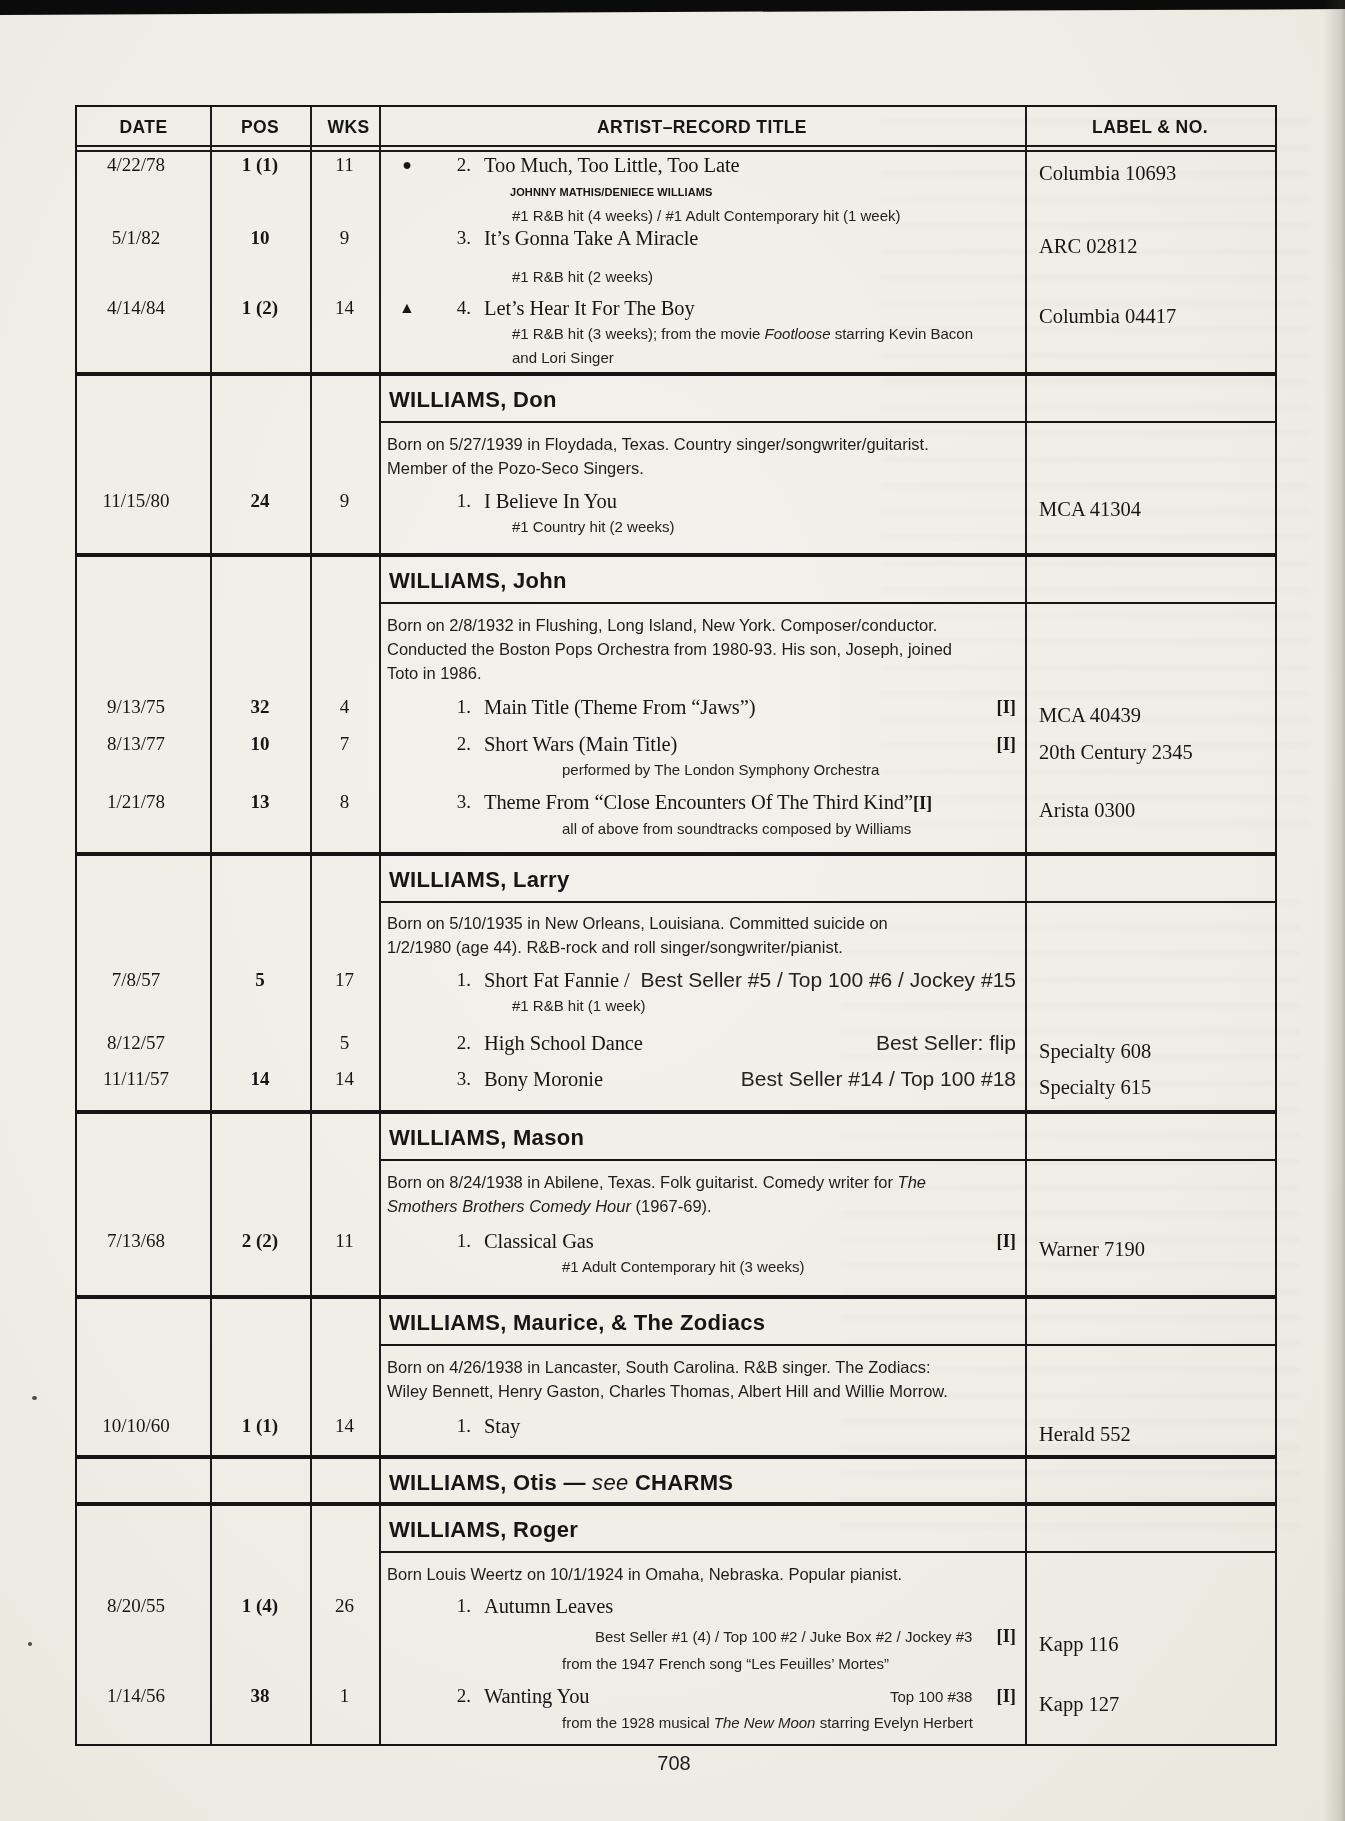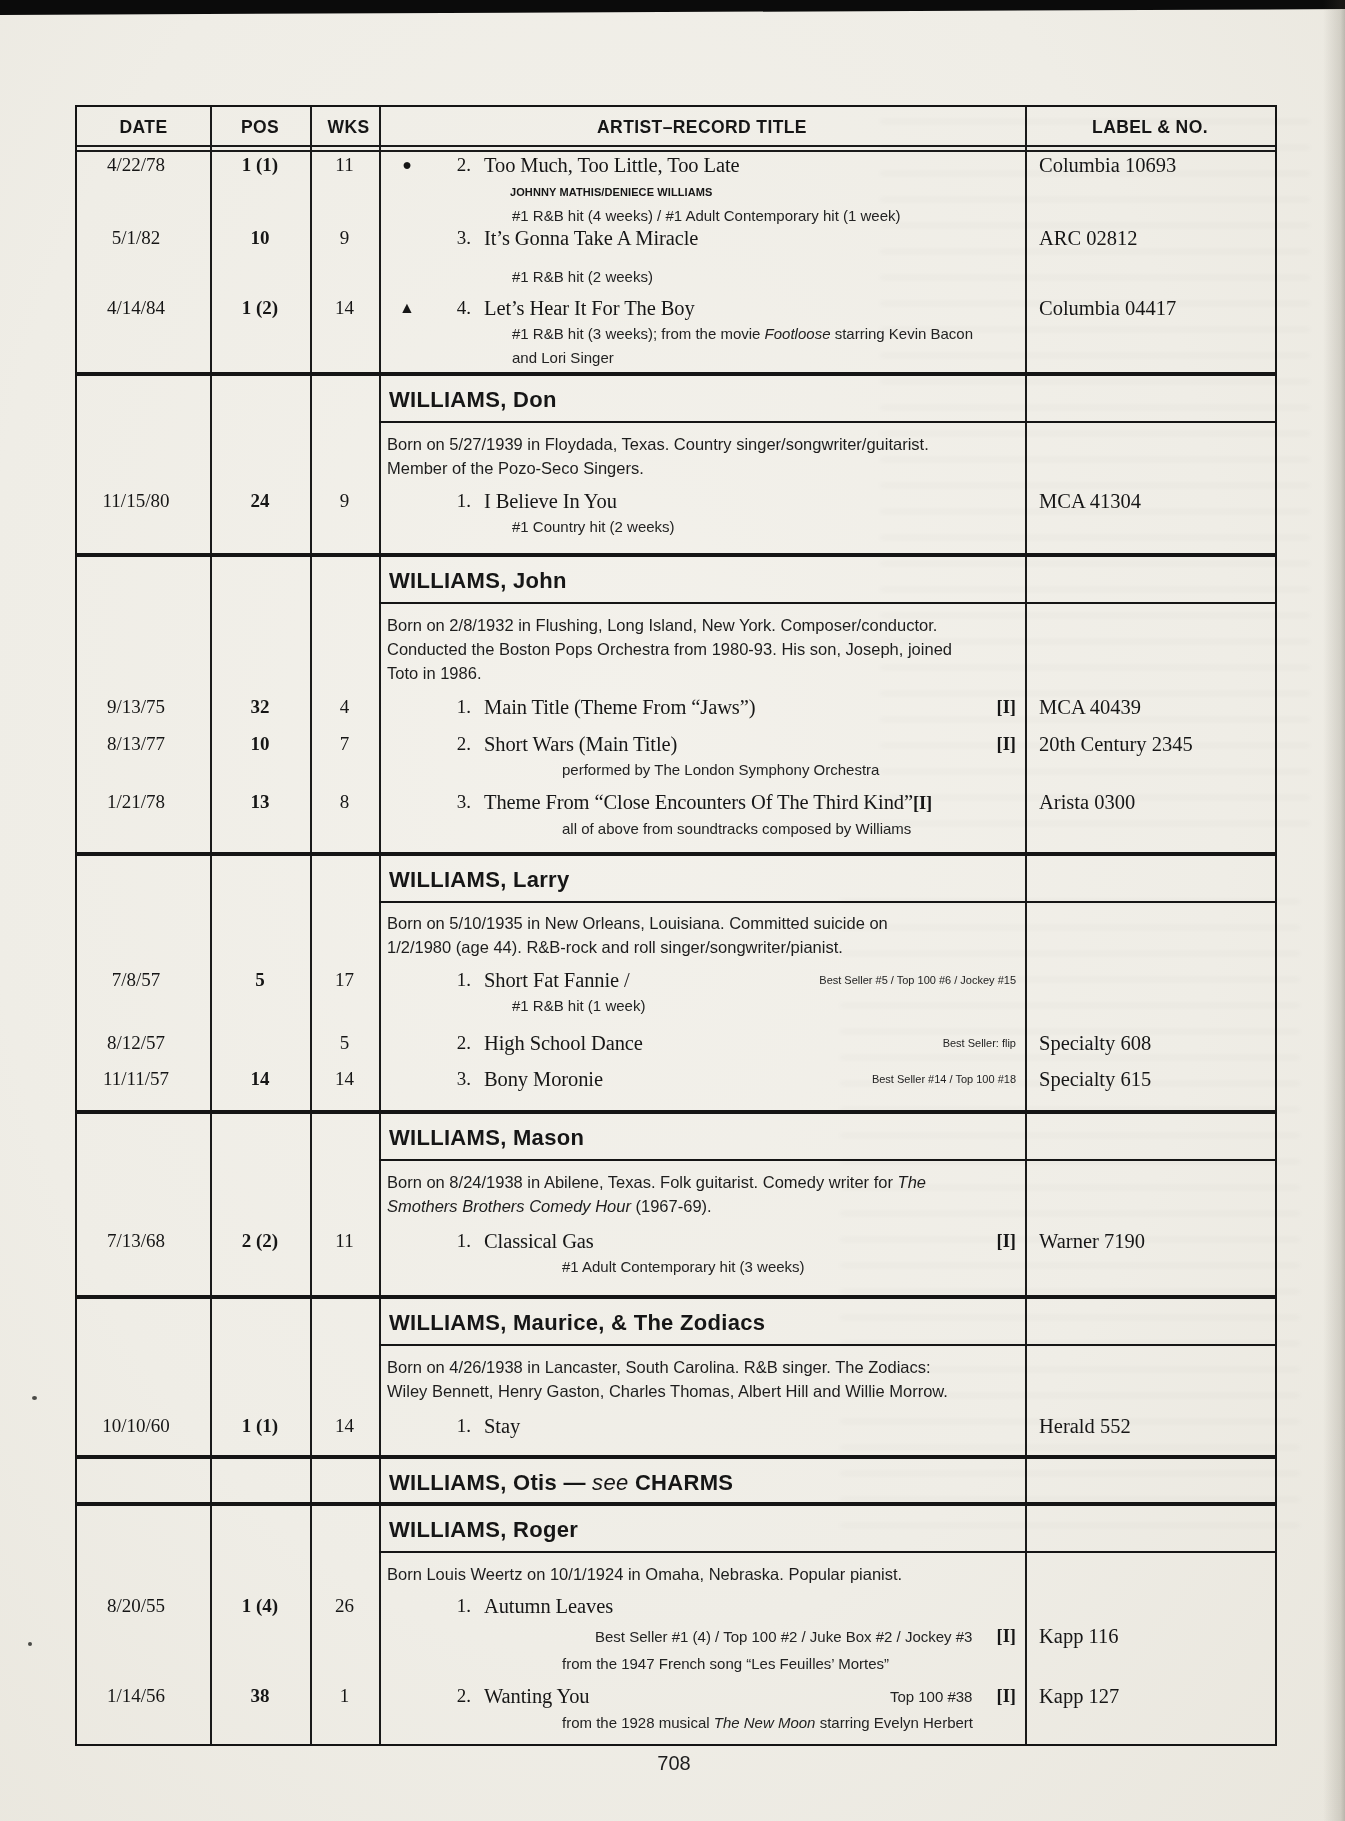--- a/index.html
+++ b/index.html
@@ -30,25 +30,25 @@
 
   .row{position:absolute;left:0;width:100%;height:28px;line-height:26px;white-space:nowrap;}
   .d{position:absolute;left:0;width:118px;text-align:center;font-family:"Liberation Serif",serif;font-size:19px;}
   .p{position:absolute;left:133px;width:100px;text-align:center;font-family:"Liberation Serif",serif;font-size:19px;font-weight:700;}
   .w{position:absolute;left:233px;width:69px;text-align:center;font-family:"Liberation Serif",serif;font-size:19px;}
   .sym{position:absolute;left:316px;width:28px;text-align:center;font-size:16px;line-height:26px;}
   .n{position:absolute;left:330px;width:64px;text-align:right;font-family:"Liberation Serif",serif;font-size:19px;}
   .t{position:absolute;left:407px;font-family:"Liberation Serif",serif;font-size:20.5px;letter-spacing:-0.1px;}
   .t.b{font-weight:400;}
   .tg-in{font-weight:700;font-size:18.5px;}
-  .lab{position:absolute;left:962px;font-family:"Liberation Serif",serif;font-size:20.5px;}
+  .lab{position:absolute;left:962px;font-family:"Liberation Serif",serif;font-size:20.5px;margin-top:8px;}
   .credit{position:absolute;left:433px;font-size:11px;font-weight:700;letter-spacing:0.1px;}
   .note{position:absolute;left:435px;font-size:15px;color:#232323;}
   .note.ind{left:485px;}
-  .rn{position:absolute;left:407px;width:532px;text-align:right;font-size:11px;color:#232323;}
+  .rn{position:absolute;left:407px;width:532px;text-align:right;font-size:21px;color:#232323;}
   .tagbox{position:absolute;left:407px;width:532px;text-align:right;font-family:"Liberation Serif",serif;font-weight:700;font-size:18.5px;}
   .tagline{position:absolute;left:407px;width:532px;display:flex;justify-content:flex-end;align-items:baseline;gap:24px;}
   .tagline .rnf{font-size:15px;color:#232323;}
   .tagline .tgf{font-family:"Liberation Serif",serif;font-weight:700;font-size:18.5px;}
   .secname{position:absolute;left:312px;font-size:22px;font-weight:700;letter-spacing:0.3px;line-height:30px;white-space:nowrap;}
   .secname i{font-weight:400;}
   .bio{position:absolute;left:310px;font-size:16.5px;color:#1d1d1d;line-height:24px;white-space:nowrap;}
   .pageno{position:absolute;left:75px;top:1752px;width:1198px;text-align:center;font-size:20px;color:#1d1d1d;}
 </style>
 </head>

